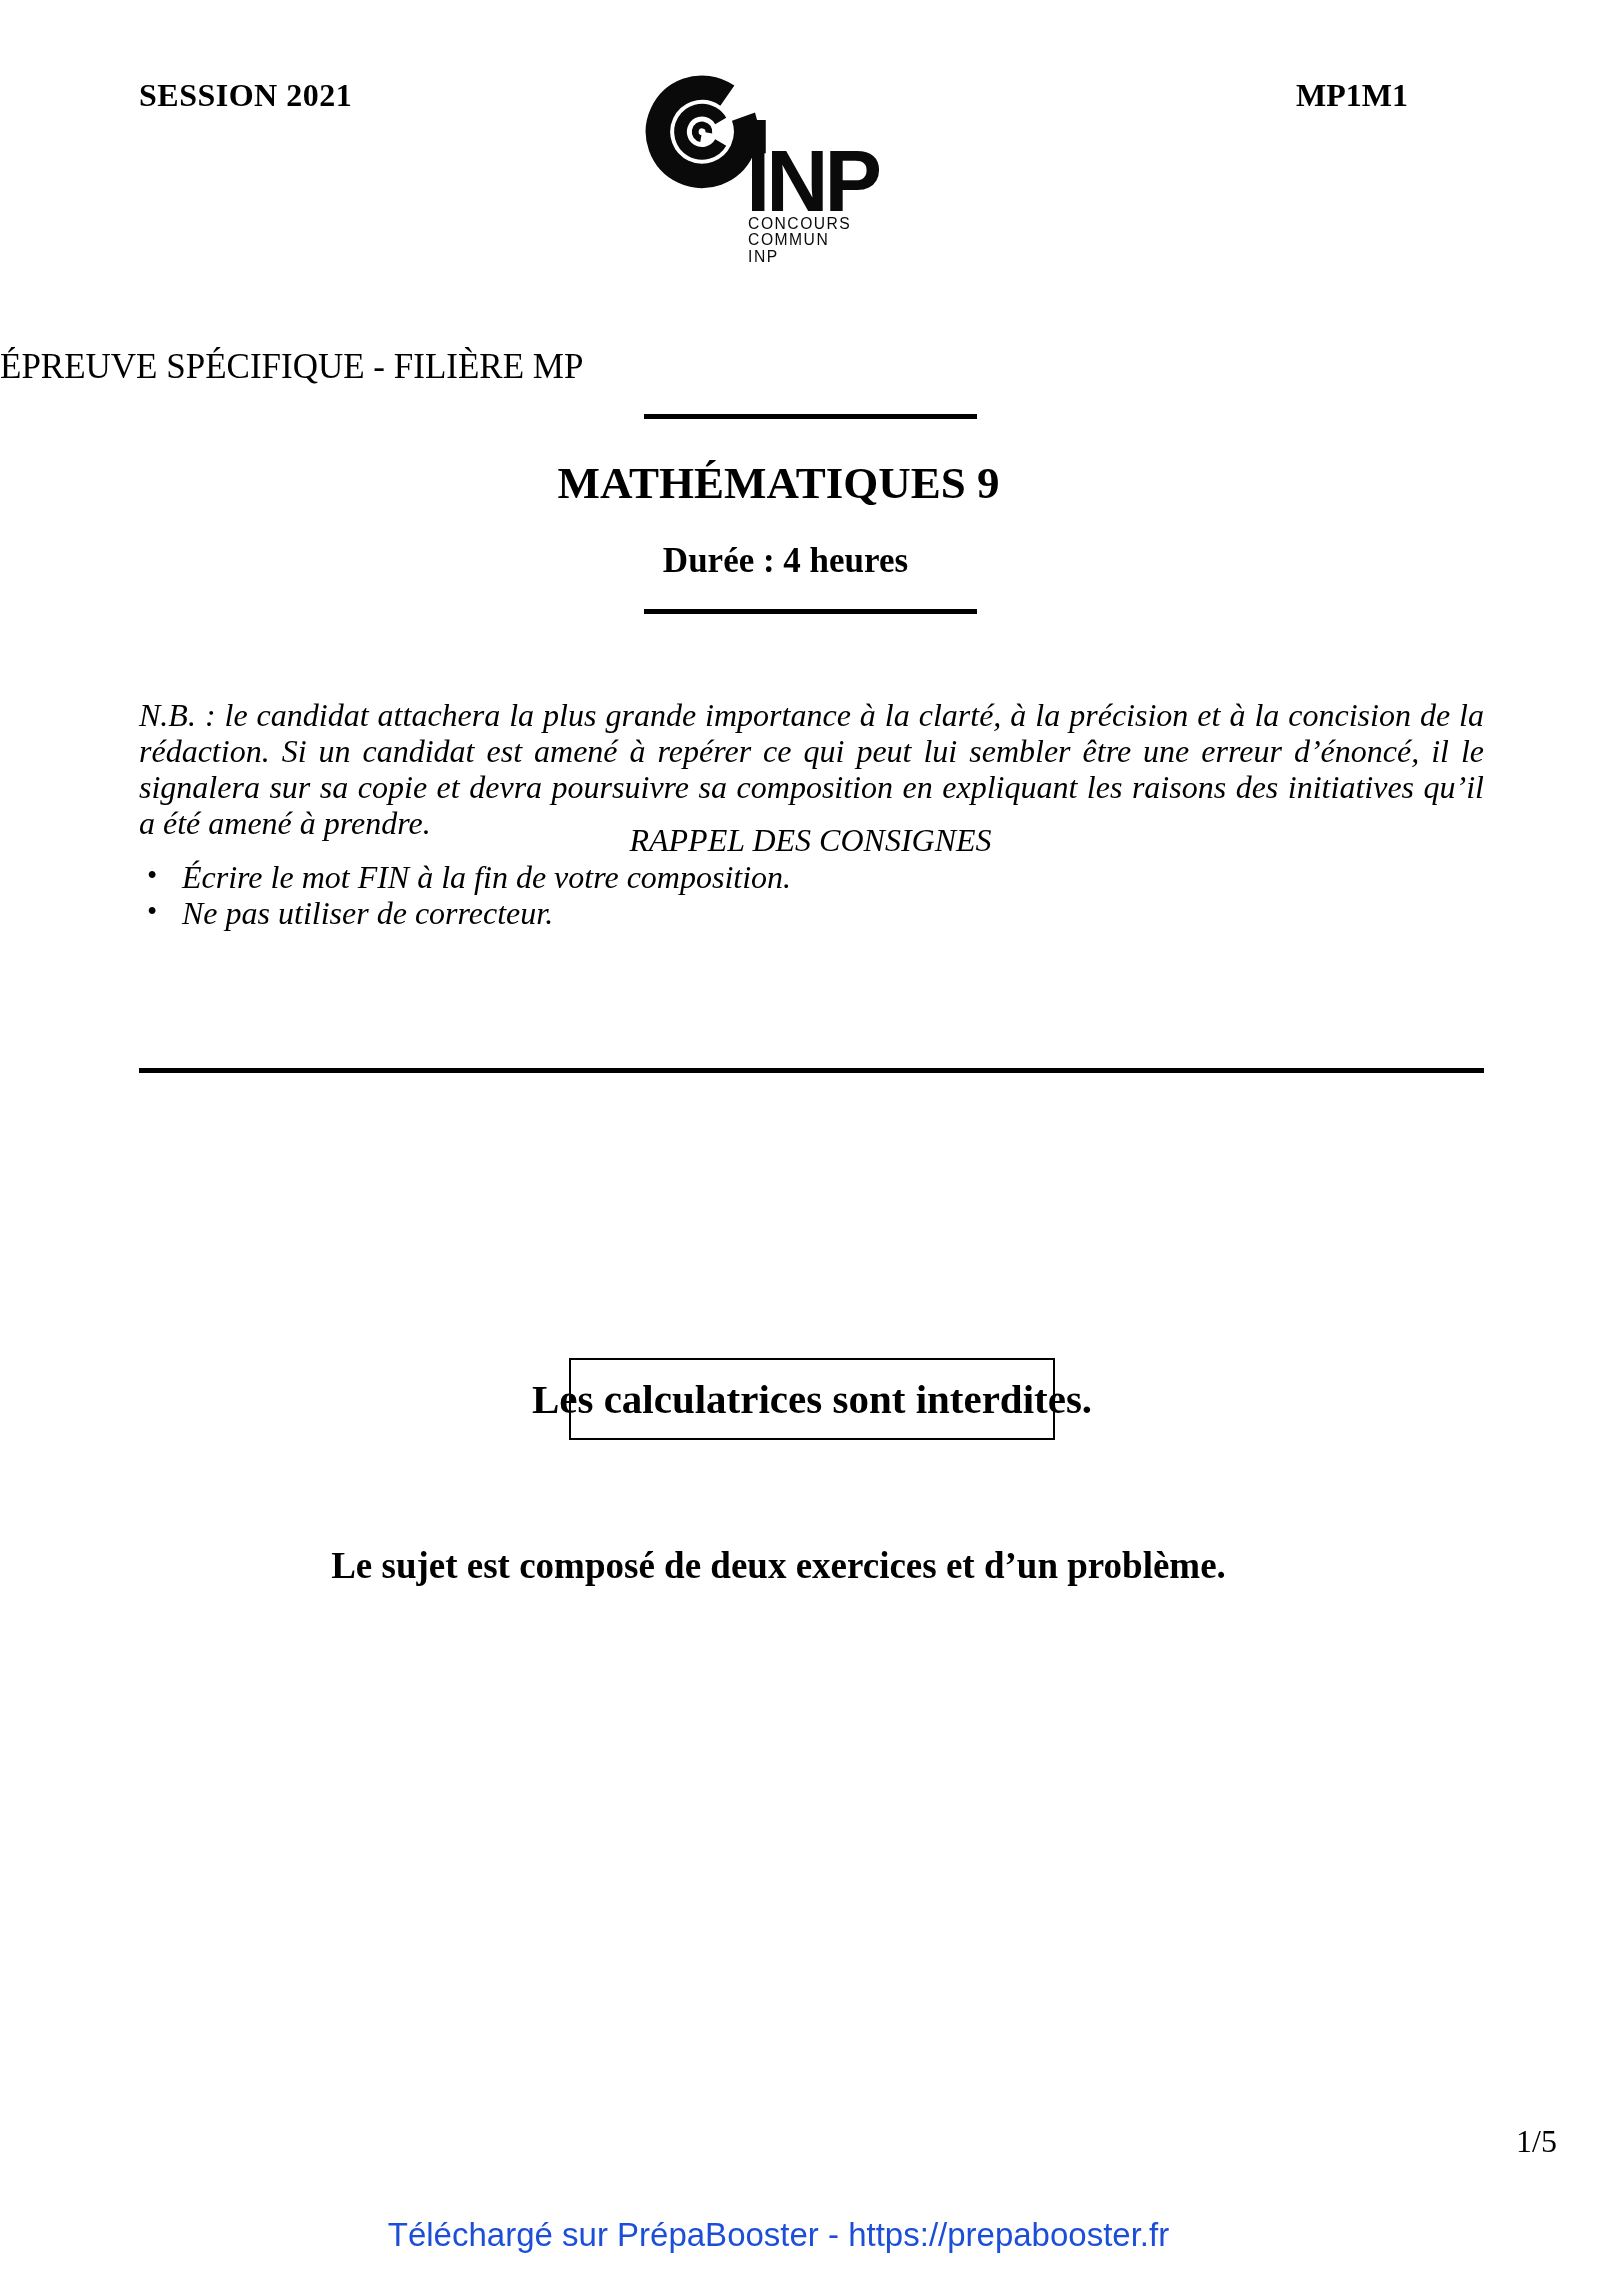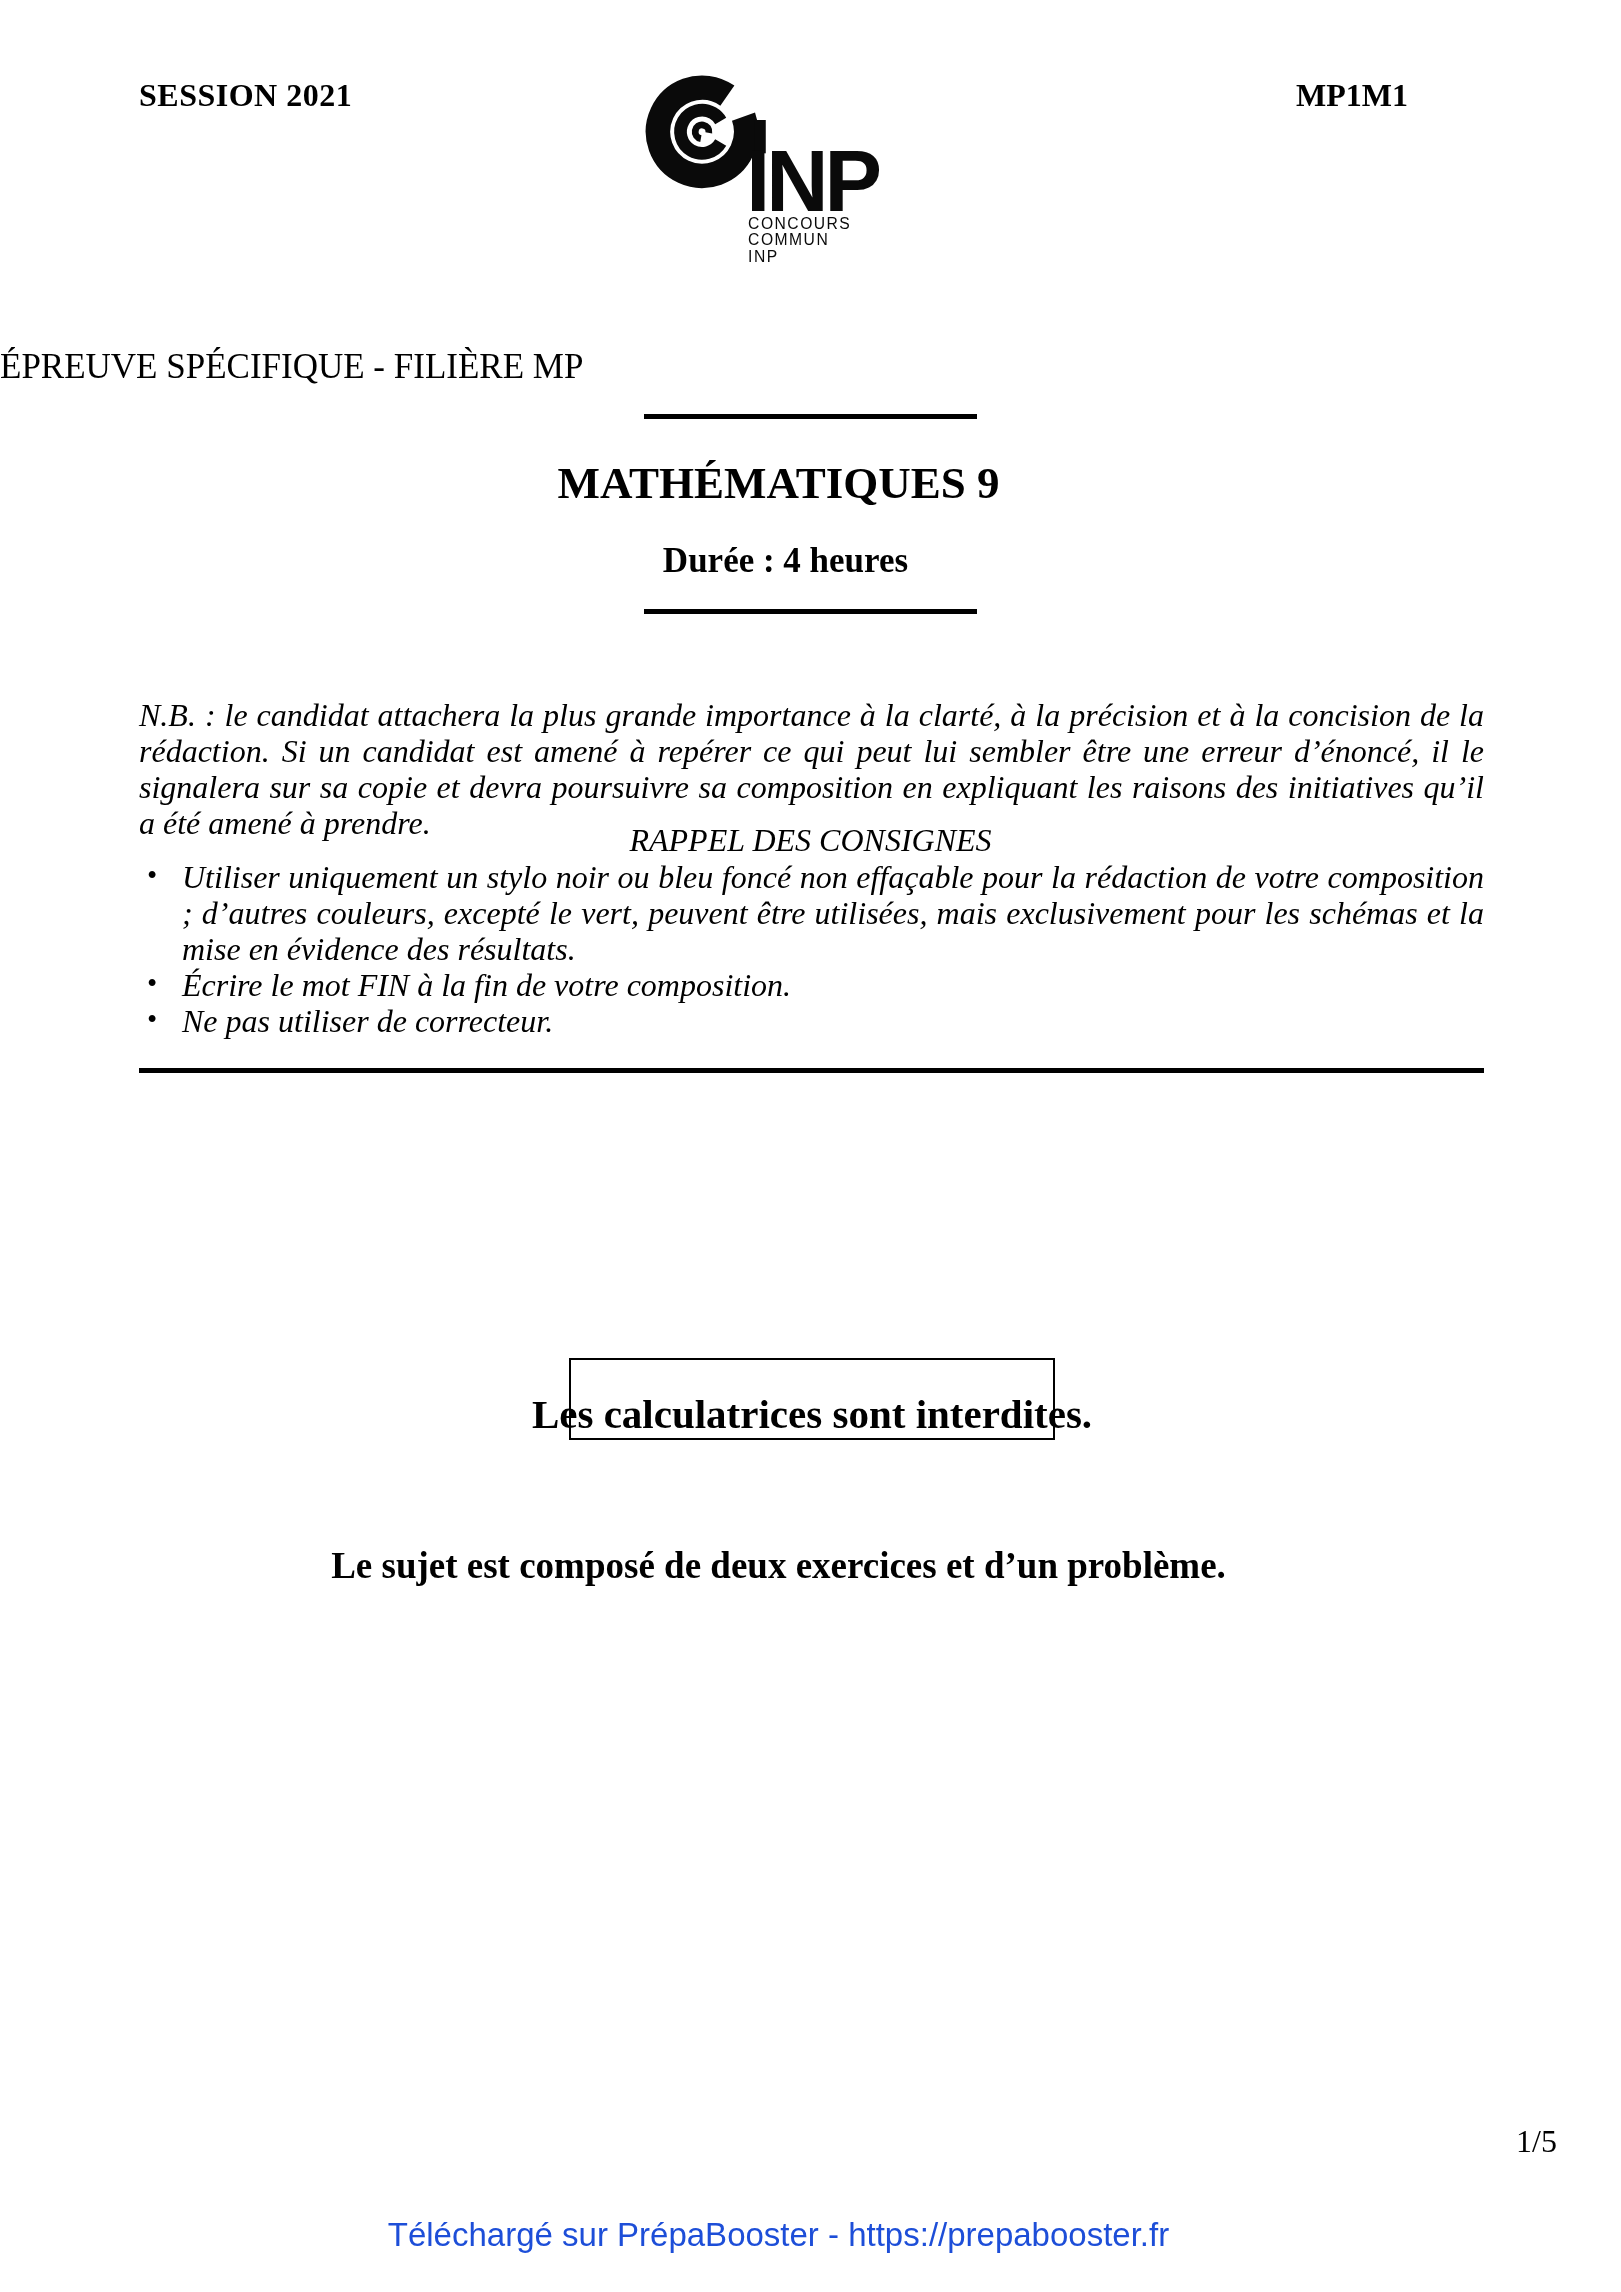--- a/index.html
+++ b/index.html
@@ -85,21 +85,21 @@
   }
 
   .big-rule {
     left: 139px; top: 1068px; width: 1345px; height: 4.9px;
     background: #000000;
   }
 
   .calc-box {
     left: 569px; top: 1358px; width: 482px; height: 78px;
     border: 2.9px solid #000000;
-    display: flex; align-items: flex-end; justify-content: center;
+    display: flex; align-items: center; justify-content: center;
     font-size: 41px; font-weight: bold;
     white-space: nowrap;
   }
 
   .composition {
     left: 0; top: 1547px; width: 100%;
     text-align: center;
     font-size: 37px; font-weight: bold; line-height: 1;
   }
 
@@ -150,21 +150,20 @@
 
   <div class="abs duration">Durée : 4 heures</div>
 
   <div class="abs divider d2"></div>
 
   <p class="abs nb">N.B. : le candidat attachera la plus grande importance à la clarté, à la précision et à la concision de la rédaction. Si un candidat est amené à repérer ce qui peut lui sembler être une erreur d’énoncé, il le signalera sur sa copie et devra poursuivre sa composition en expliquant les raisons des initiatives qu’il a été amené à prendre.</p>
 
   <div class="abs rappel-title">RAPPEL DES CONSIGNES</div>
 
   <ul class="abs consignes">
-    <li>Utiliser uniquement un stylo noir ou bleu foncé non effaçable pour la rédaction de votre composition ; d’autres couleurs, excepté le vert, peuvent être utilisées, mais exclusivement pour les schémas et la mise en évidence des résultats.</li>
     <li>Écrire le mot FIN à la fin de votre composition.</li>
     <li>Ne pas utiliser de correcteur.</li>
   </ul>
 
   <div class="abs big-rule"></div>
 
   <div class="abs calc-box">
     <span>Les calculatrices sont interdites.</span>
   </div>
 

